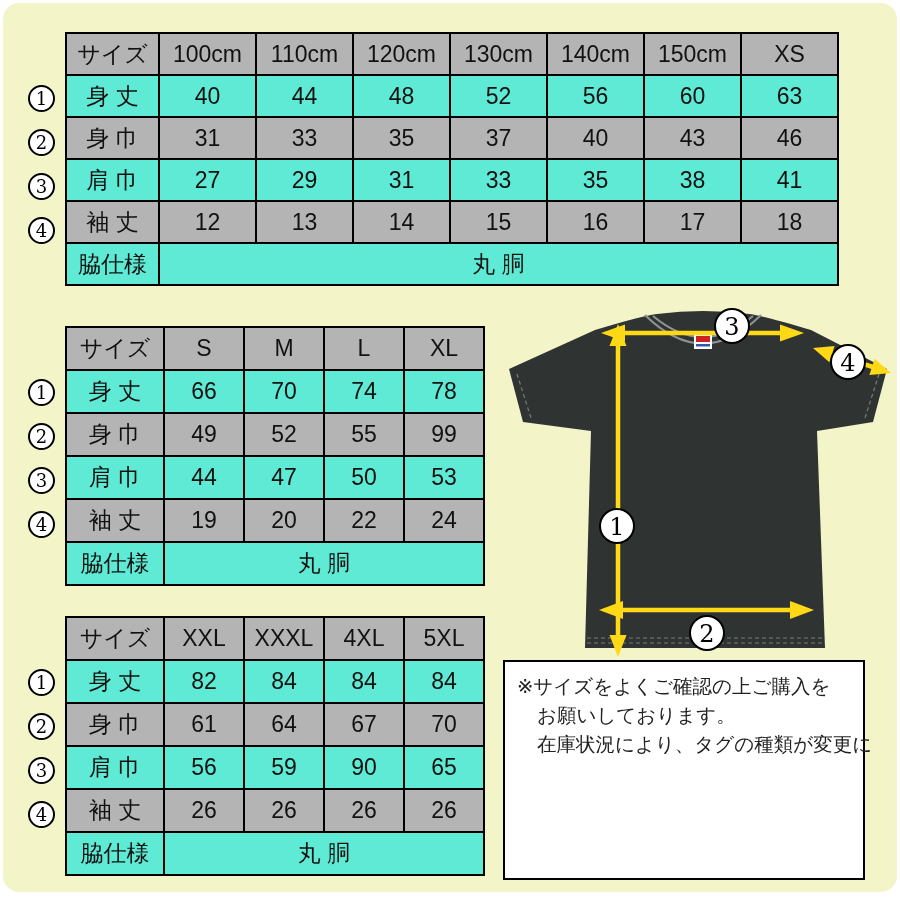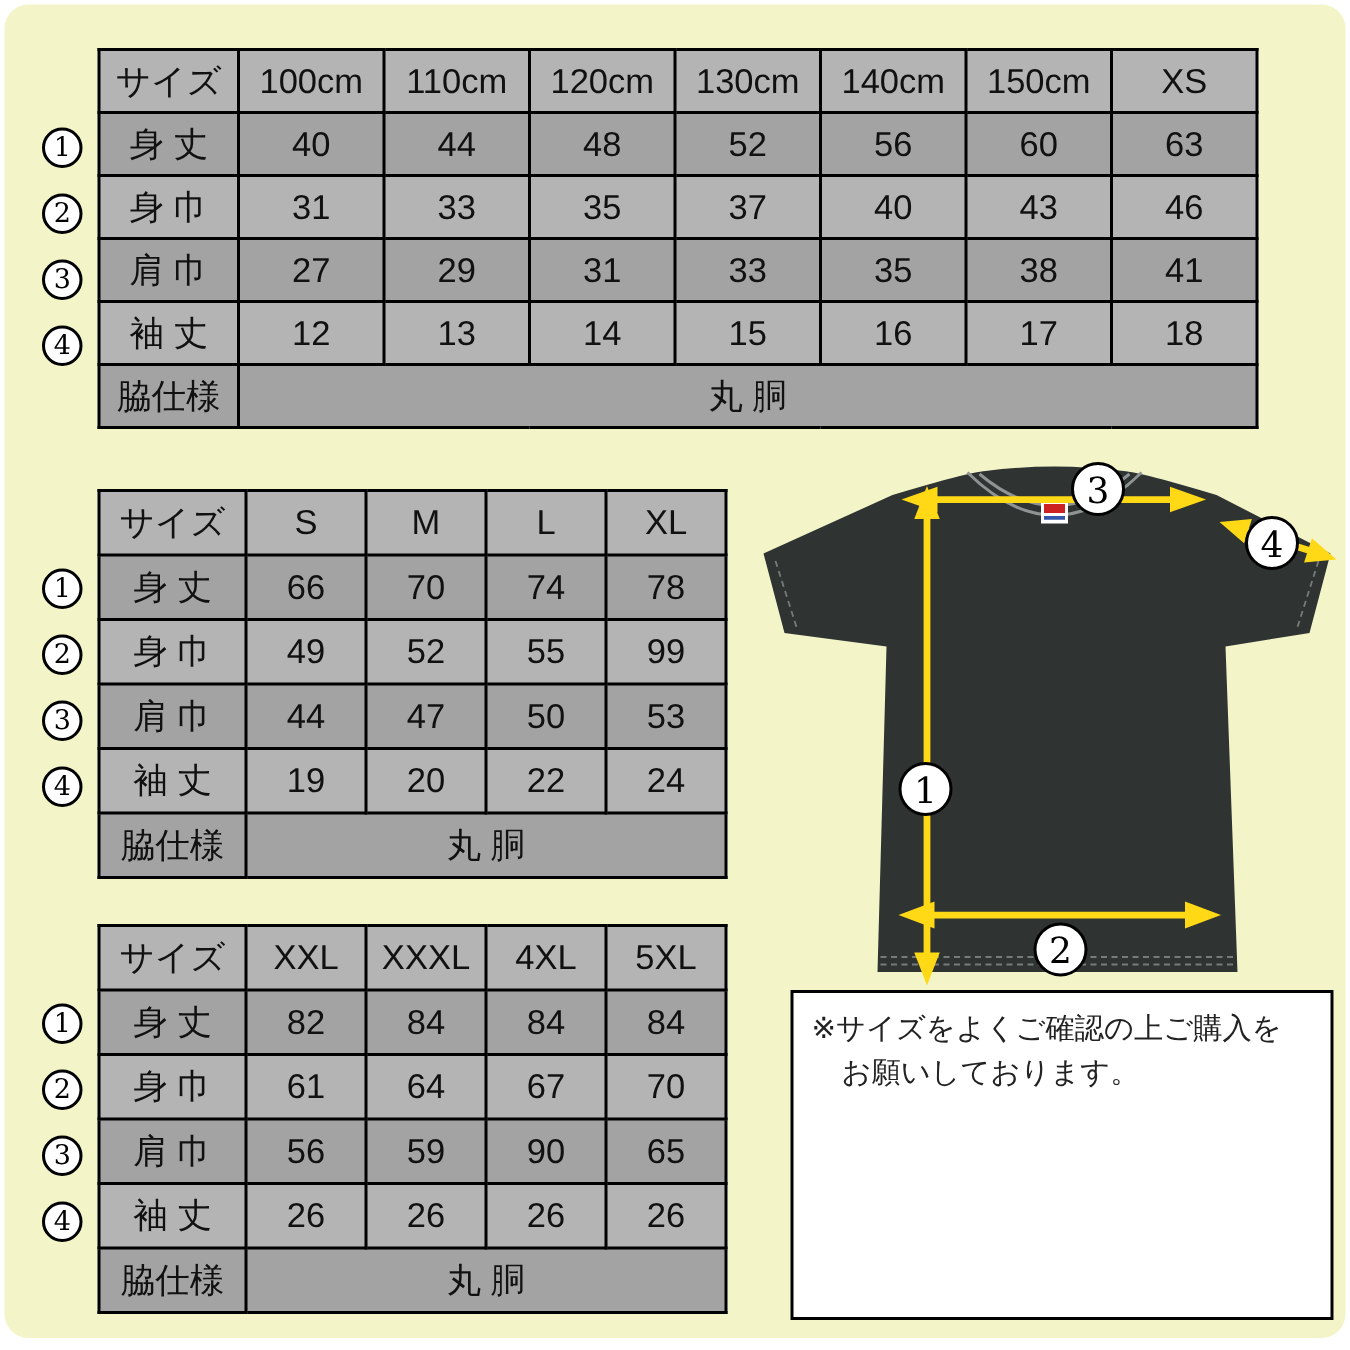--- a/index.html
+++ b/index.html
@@ -26,38 +26,38 @@
   }
   .size-table th,.size-table td{
     border:2px solid #000;
     text-align:center;vertical-align:middle;
     padding:0;
     font-weight:normal;
     color:#111;
   }
   .size-table .hdr{background:var(--gray,#b4b4b4);}
   .size-table tr.gray td{background:var(--gray,#b4b4b4);text-align:center;}
-  .size-table tr.white td{background:#a3a3a3;}
+  .size-table tr.white td{background:#5eead4;}
   .wrap-kids  th,.wrap-kids  td{height:40px;font-size:23px;}
   .wrap-adult th,.wrap-adult td{height:41px;font-size:23px;}
   .wrap-big   th,.wrap-big   td{height:41px;font-size:23px;}
   .wrap-kids  .lbl{width:91px;}
   .wrap-kids  .val{width:95px;}
   .wrap-adult .lbl,.wrap-big .lbl{width:96px;}
   .wrap-adult .val,.wrap-big .val{width:78px;}
   .num-circle{
     position:absolute;left:0;width:23px;height:23px;
     border:2px solid #000;border-radius:50%;
     background:#fff;color:#000;
     font-family:"DejaVu Serif","Liberation Serif",serif;
     font-size:18px;line-height:23px;text-align:center;
   }
   
   .note{
-    position:absolute;left:527px;top:660px;width:334px;height:196px;
+    position:absolute;left:503px;top:660px;width:334px;height:196px;
     background:#ffffff;border:2px solid #000;
     padding:10px 12px;
     font-size:19.5px;line-height:29px;color:#222;
   }
   .note .line{padding-left:20px;white-space:nowrap;}
   .note .line.first{padding-left:0;}
   
   .shirt-svg{position:absolute;left:495px;top:300px;}
   .arrow-line{stroke:var(--yellow,#ffd816);stroke-width:4.5;fill:none;}
   .arrow-head{fill:var(--yellow,#ffd816);stroke:none;}
@@ -287,13 +287,14 @@
   <text class="marker-num" x="212" y="342">2</text>
   <circle class="marker-circle" cx="237" cy="26" r="17"></circle>
   <text class="marker-num" x="237" y="35">3</text>
   <circle class="marker-circle" cx="353" cy="62" r="17"></circle>
   <text class="marker-num" x="353" y="71">4</text>
 </svg>
 
 <div class="note">
   <div class="line first">※サイズをよくご確認の上ご購入を</div>
   <div class="line">お願いしております。</div>
+  <div class="line">在庫状況により、タグの種類が変更に</div>
 </div>
 
 </body></html>

